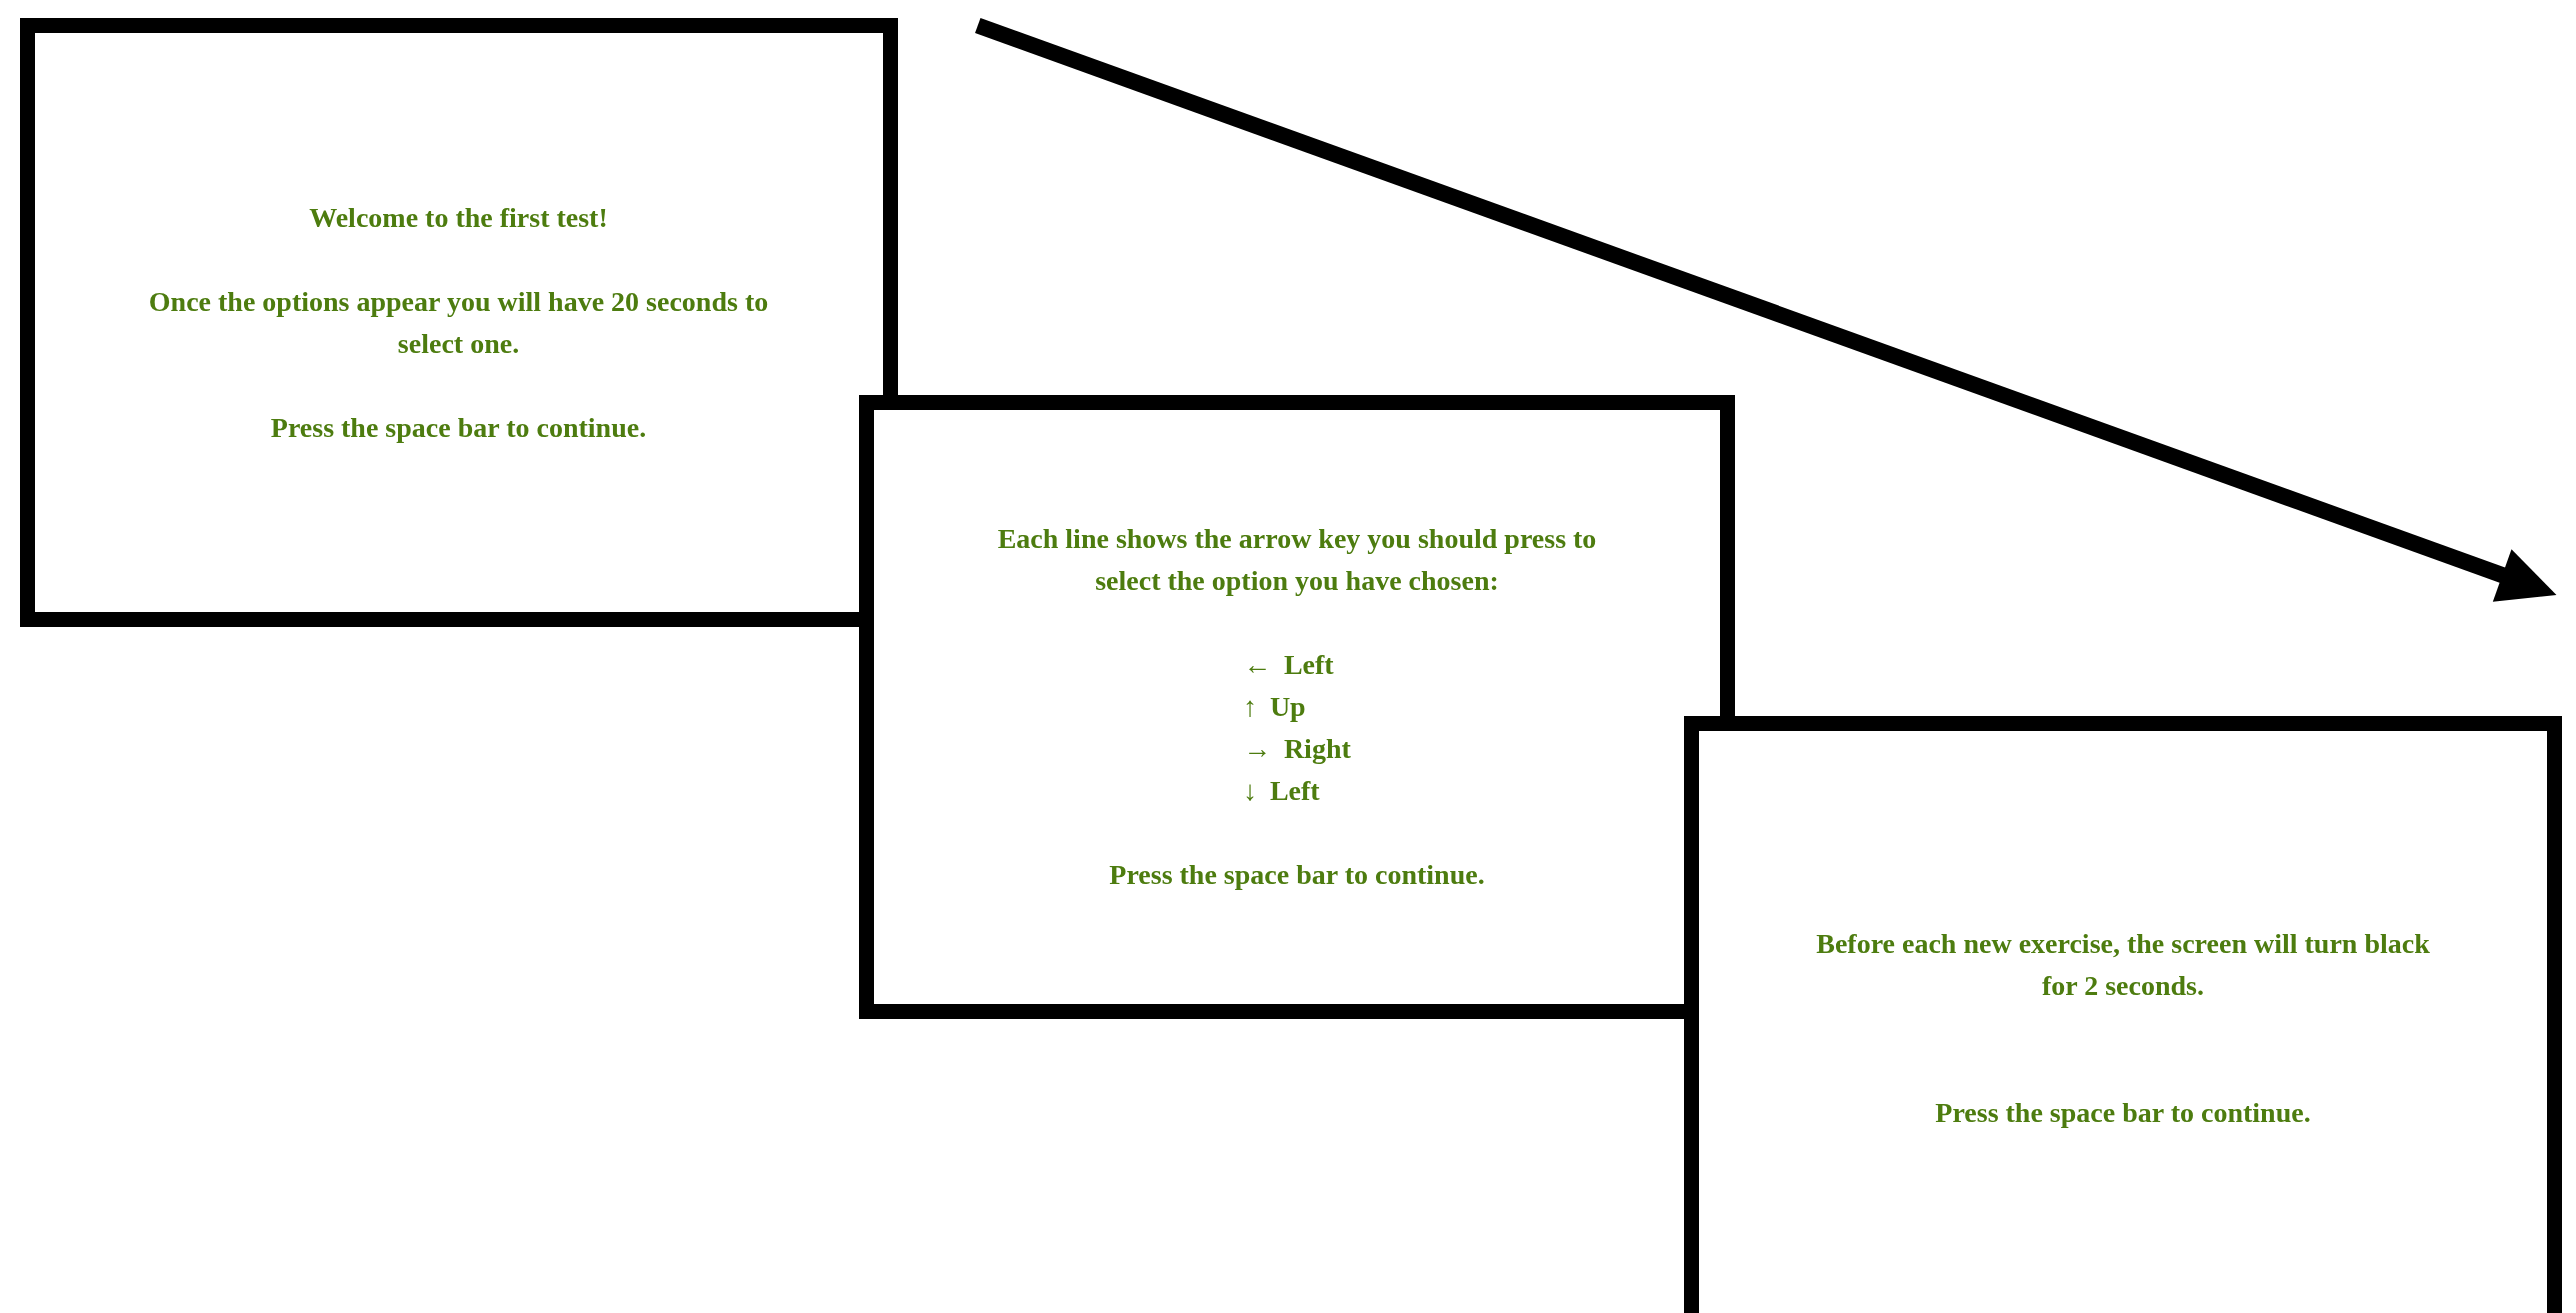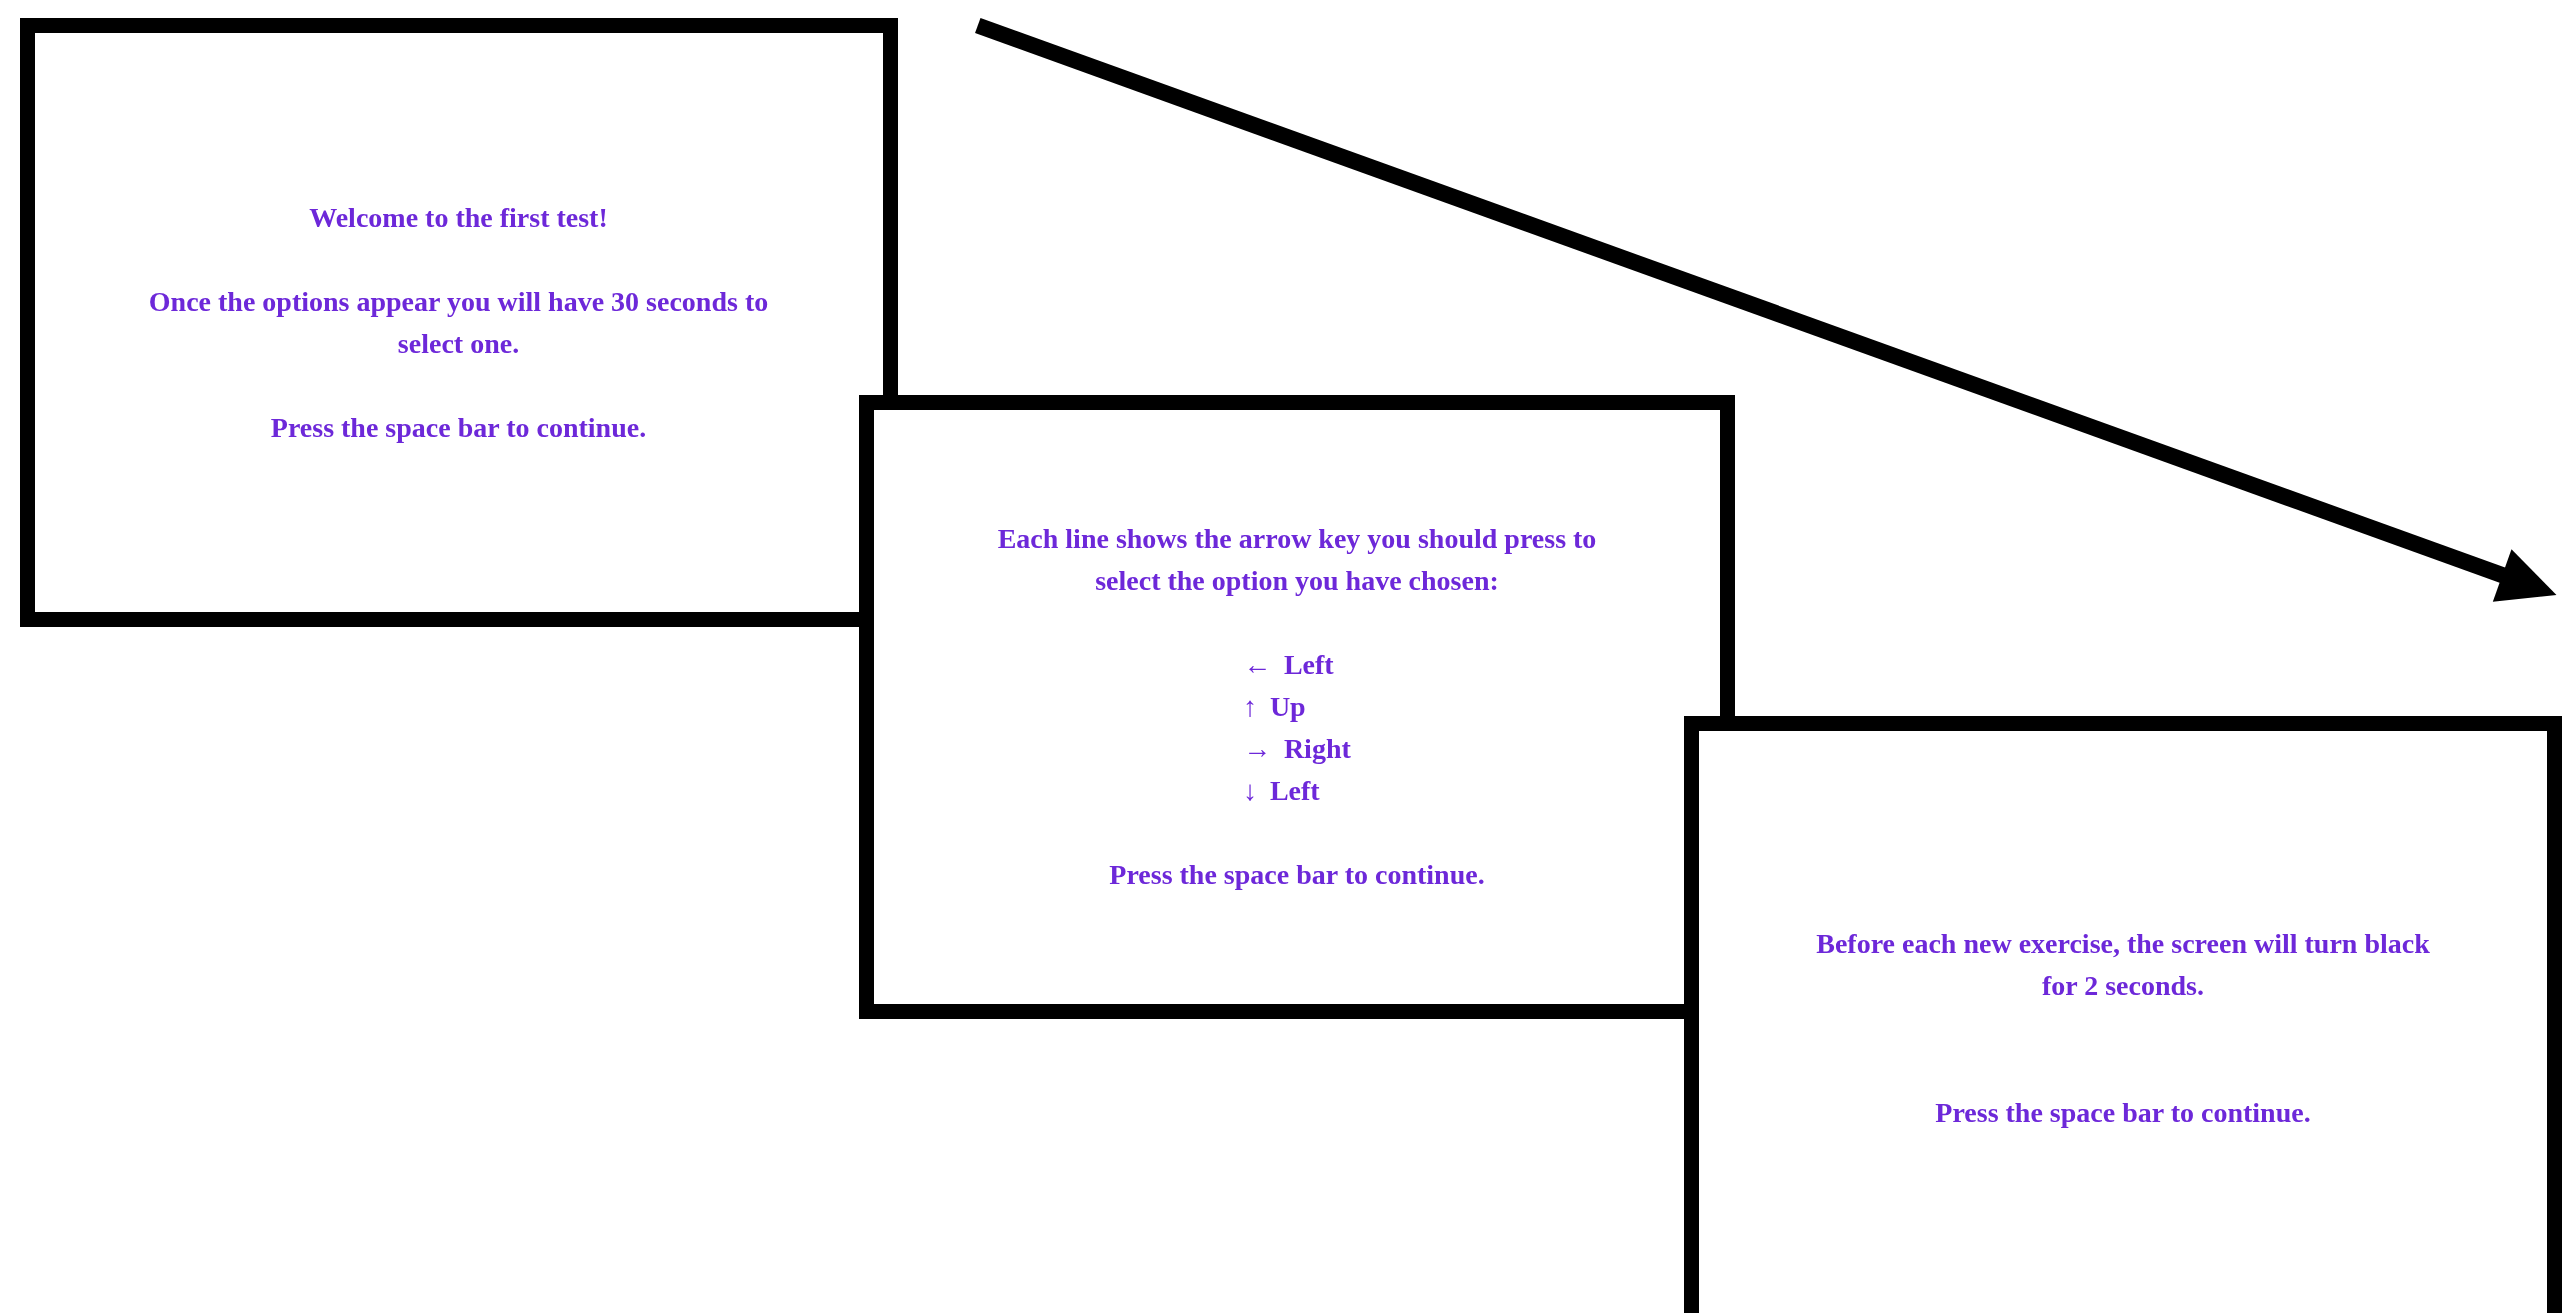--- a/index.html
+++ b/index.html
@@ -18,21 +18,21 @@
   .panel {
     position: absolute;
     box-sizing: border-box;
     background: #ffffff;
     border: 15.3px solid #000000;
     display: flex;
     flex-direction: column;
     align-items: center;
     justify-content: center;
     text-align: center;
-    color: #6d28d9;
+    color: #4d7c0f;
     font-weight: 700;
     font-size: 28px;
     line-height: 42px;
     padding: 8.5px 12px;
   }
   #panel-welcome {
     left: 19.5px; top: 18px;
     width: 878px; height: 609px;
     z-index: 1;
     gap: 42px;
@@ -74,21 +74,21 @@
     pointer-events: none;
   }
 </style>
 </head>
 <body>
 
 <div class="canvas">
 
   <section class="panel" id="panel-welcome">
     <p class="para">Welcome to the first test!</p>
-    <p class="para">Once the options appear you will have 30 seconds to
+    <p class="para">Once the options appear you will have 20 seconds to
 select one.</p>
     <p class="para">Press the space bar to continue.</p>
   </section>
 
   <section class="panel" id="panel-keys">
     <p class="para">Each line shows the arrow key you should press to
 select the option you have chosen:</p>
     <div class="keys">
       <div class="key-row"><span class="key-arrow">←</span><span class="key-label">Left</span></div>
       <div class="key-row"><span class="key-arrow">↑</span><span class="key-label">Up</span></div>

